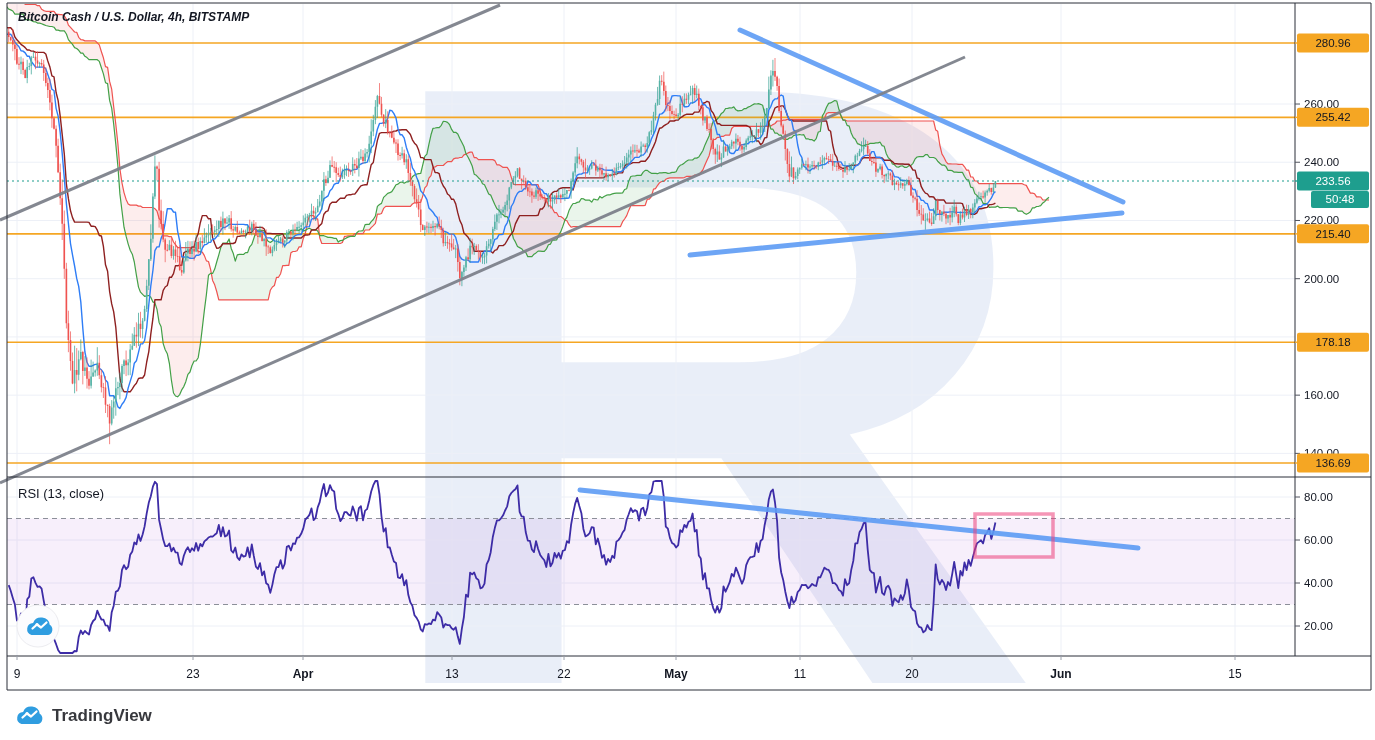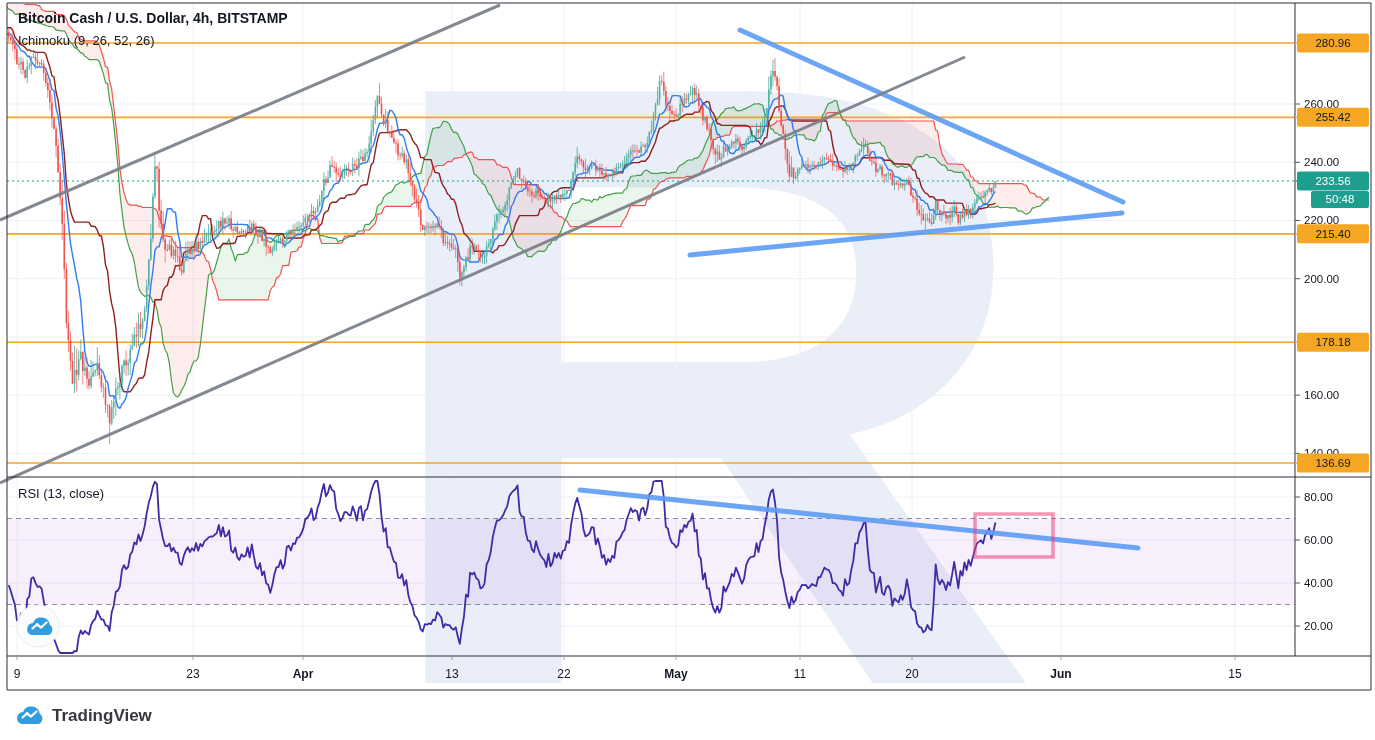--- a/index.html
+++ b/index.html
@@ -1,21 +1,21 @@
 <!DOCTYPE html>
 <html><head>
 <meta charset="utf-8">
 <style>
   html,body{margin:0;padding:0;background:#fff;}
   .chart-root{position:relative;width:1375px;height:740px;background:#fff;overflow:hidden;
     font-family:"Liberation Sans",sans-serif;}
   svg{display:block;}
   svg text{font-family:"Liberation Sans",sans-serif;}
   .legend{position:absolute;left:18px;top:8px;color:#131722;line-height:1.5;}
-  .legend .sym{font-size:14px;font-weight:700;}
+  .legend .sym{font-size:12px;font-weight:700;font-style:italic;}
   .legend .ind{font-size:13px;font-weight:400;margin-top:2px;}
   .rsi-label{position:absolute;left:18px;top:486px;font-size:13px;color:#131722;text-align:center;}
   .footer{position:absolute;left:0;top:692px;width:100%;height:48px;background:#fff;
     display:flex;align-items:center;}
   .footer .brand{font-size:17px;font-weight:600;color:#37383d;margin-left:8px;}
   .footer svg{margin-left:14px;}
 </style>
 </head>
 <body>
 
@@ -166,21 +166,20 @@
         <text x="912" y="678" font-size="12" fill="#131722" text-anchor="middle" font-weight="400">20</text>
         <line x1="1061" y1="656" x2="1061" y2="660" stroke="#9aa0ab" stroke-width="1"></line>
         <text x="1061" y="678" font-size="12" fill="#131722" text-anchor="middle" font-weight="600">Jun</text>
         <line x1="1235" y1="656" x2="1235" y2="660" stroke="#9aa0ab" stroke-width="1"></line>
         <text x="1235" y="678" font-size="12" fill="#131722" text-anchor="middle" font-weight="400">15</text>
       </g>
     </svg>
 
   <div class="legend">
     <div class="sym">Bitcoin Cash / U.S. Dollar, 4h, BITSTAMP</div>
-    <div class="ind">Ichimoku (9, 26, 52, 26)</div>
   </div>
 
   <div class="rsi-label">RSI (13, close)</div>
 
   <div class="footer">
     <svg width="30" height="26" viewBox="0 0 30 26">
       <path d="M7.5,21 a6.2,6.2 0 0 1 1.6,-12.1 a8.6,8.2 0 0 1 16.6,1.9 a5.6,5.6 0 0 1 -1.6,10.2 z" fill="#2f9de0"></path>
       <path d="M8.5,14.5 L13,10.5 L17,13.5 L22.5,8.5" fill="none" stroke="#fff" stroke-width="2.2" stroke-linecap="round" stroke-linejoin="round"></path>
       <circle cx="13" cy="10.5" r="1.6" fill="#fff"></circle>
     </svg>

